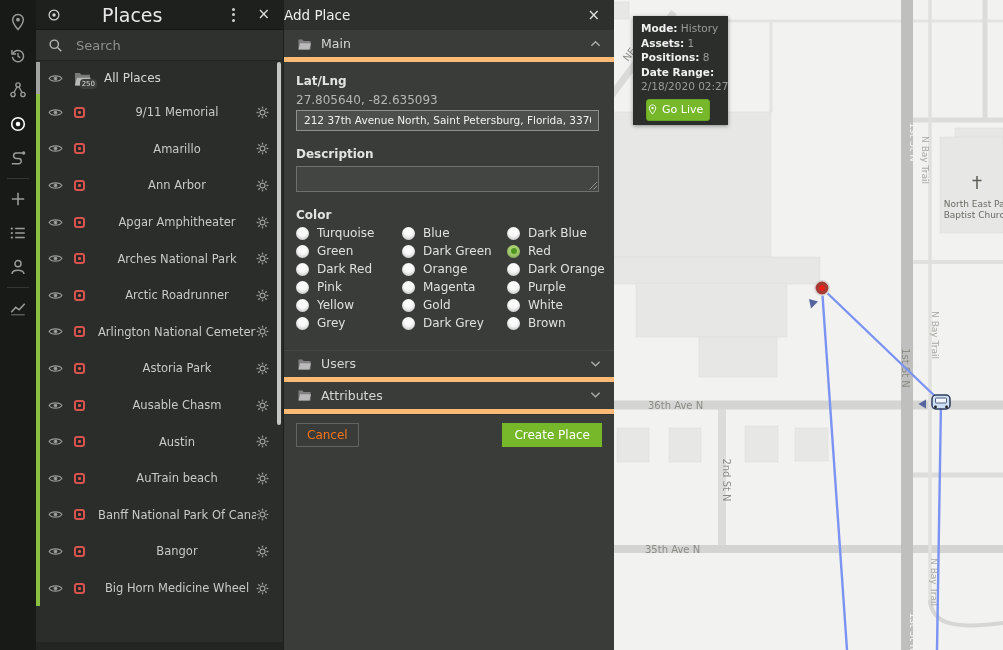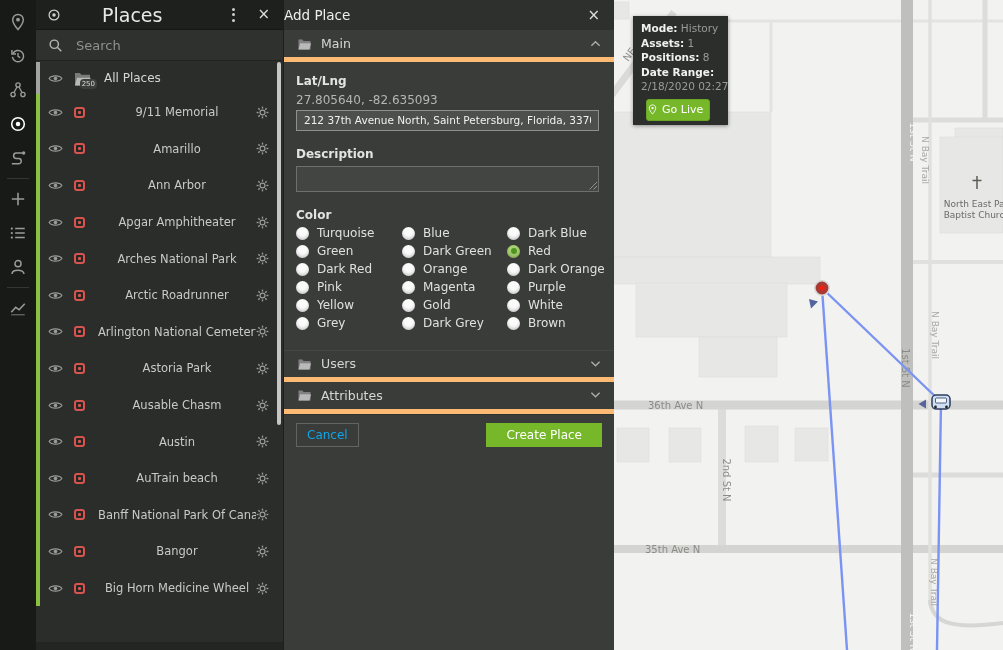--- a/index.html
+++ b/index.html
@@ -62,22 +62,22 @@
   .desc-wrap::after { content:''; position:absolute; right:2px; bottom:2px; width:8px; height:8px;
      background:repeating-linear-gradient(135deg, transparent 0 2px, #9a9a9a 2px 3px); clip-path:polygon(100% 0,100% 100%,0 100%); }
   .optional { font-style:italic; color:#8a8a8a; font-size:11px; margin-top:5px; }
   .color-grid { display:grid; grid-template-columns:106px 105px 1fr; row-gap:5px; margin-top:2px; }
   .radio { display:flex; align-items:center; gap:8px; height:13px; cursor:pointer; }
   .radio .circ { width:13px; height:13px; border-radius:50%; background:#fbfbfb; box-shadow:inset 0 -2px 3px rgba(0,0,0,.18); flex:0 0 auto; }
   .radio.selected .circ { background:#a8d171; position:relative; }
   .radio.selected .circ::after { content:''; position:absolute; left:3.5px; top:3.5px; width:6px; height:6px; border-radius:50%; background:#4f9421; }
   .radio .rlbl { color:#e0e0e0; font-size:12px; white-space:nowrap; }
   .apl-footer { border-top:1px solid #2f312f; padding:8px 12px; display:flex; align-items:center; justify-content:space-between; }
-  .btn-cancel { background:#3a3c3a; border:1px solid #626462; color:#0ea5e9; font-size:12px; font-family:inherit; padding:4px 10px; cursor:pointer; }
-  .btn-create { background:#76b82a; border:1px solid #76b82a; color:#ffffff; font-size:12px; font-family:inherit; padding:4px 19px; cursor:pointer; }
+  .btn-cancel { background:#3a3c3a; border:1px solid #626462; color:#f97316; font-size:12px; font-family:inherit; padding:4px 10px; cursor:pointer; }
+  .btn-create { background:#76b82a; border:1px solid #76b82a; color:#ffffff; font-size:12px; font-family:inherit; padding:4px 11px; cursor:pointer; }
 
   
   #map { position:absolute; left:614px; top:0; width:389px; height:650px; background:#f2f2f0; overflow:hidden; }
   #map svg.mapsvg { position:absolute; left:0; top:0; }
   .map-label { fill:#8b8b86; font-size:10px; font-family:"DejaVu Sans",sans-serif; }
   .map-label.onroad { fill:#f4f4f2; }
   .map-label.trail { fill:#a8a8a4; font-size:9px; }
   .map-label.poi { fill:#6b6b66; font-size:9px; }
 
   

